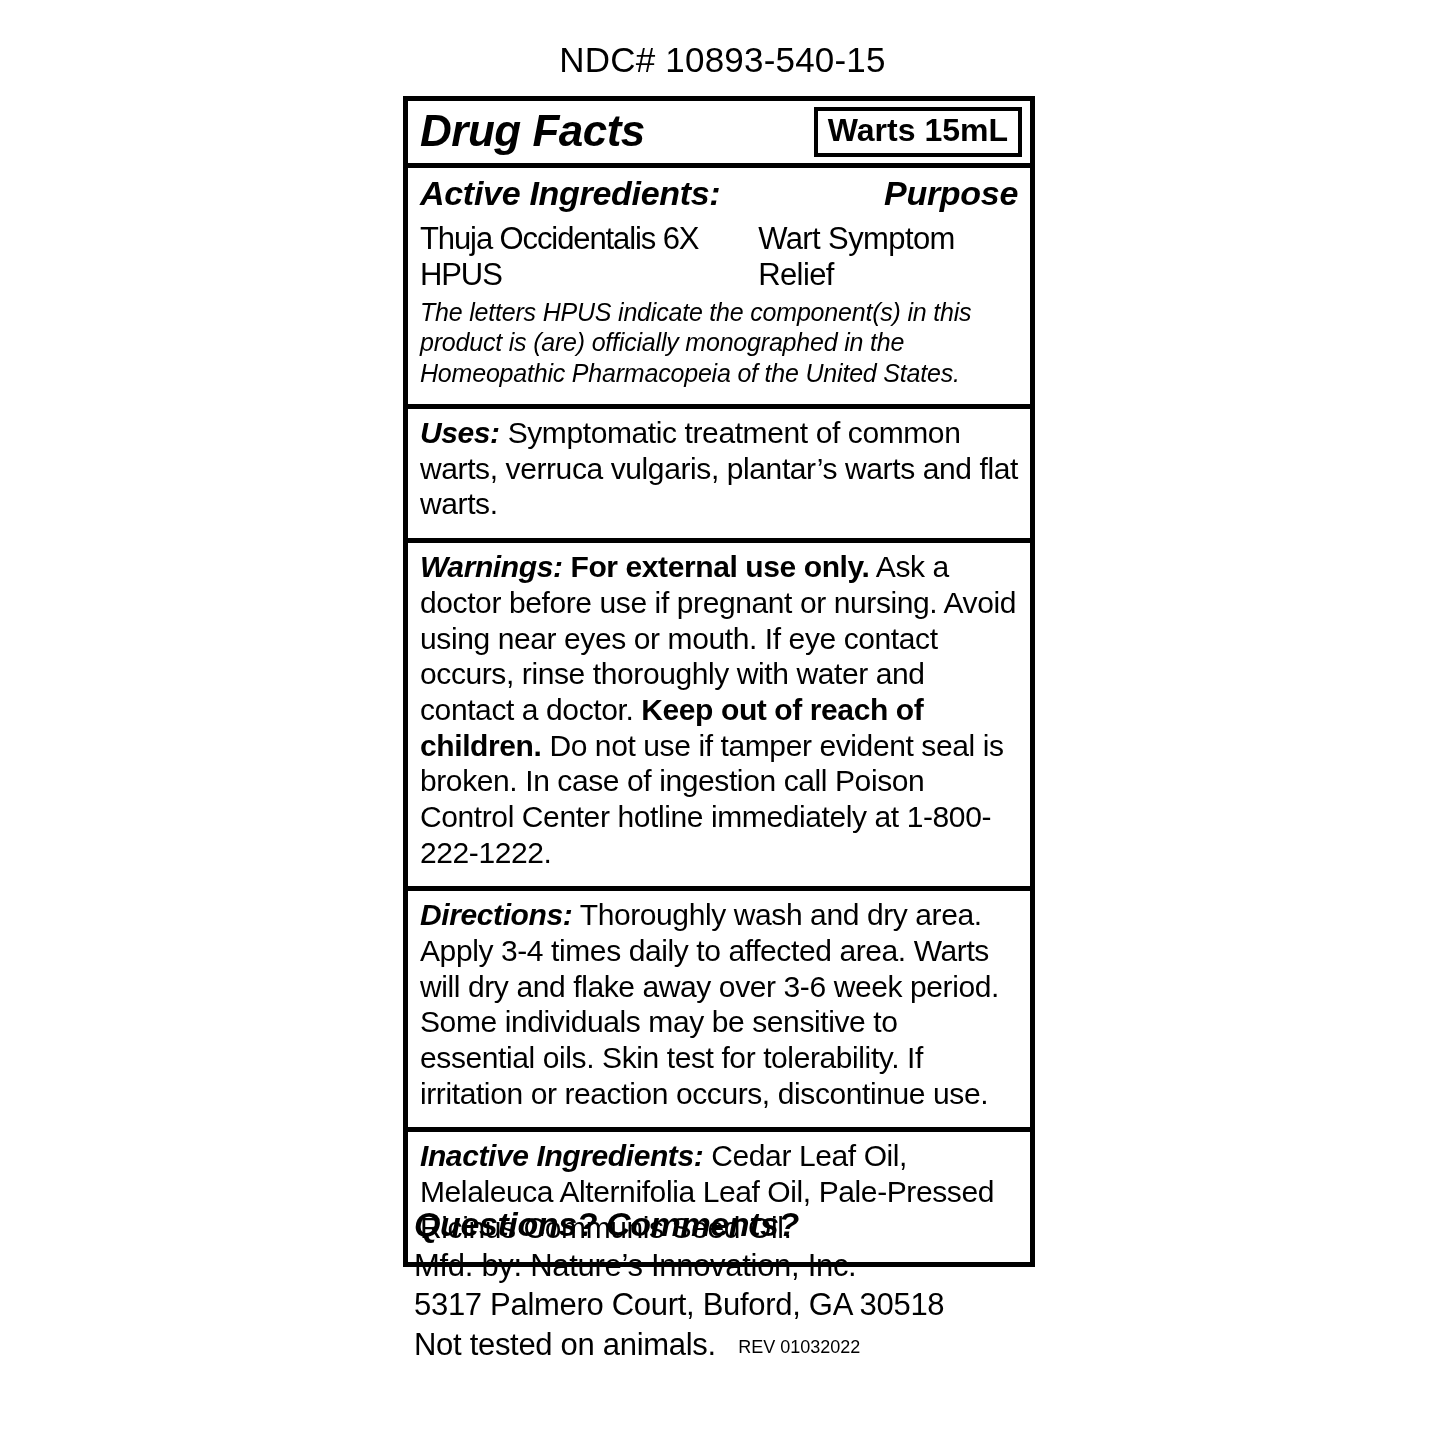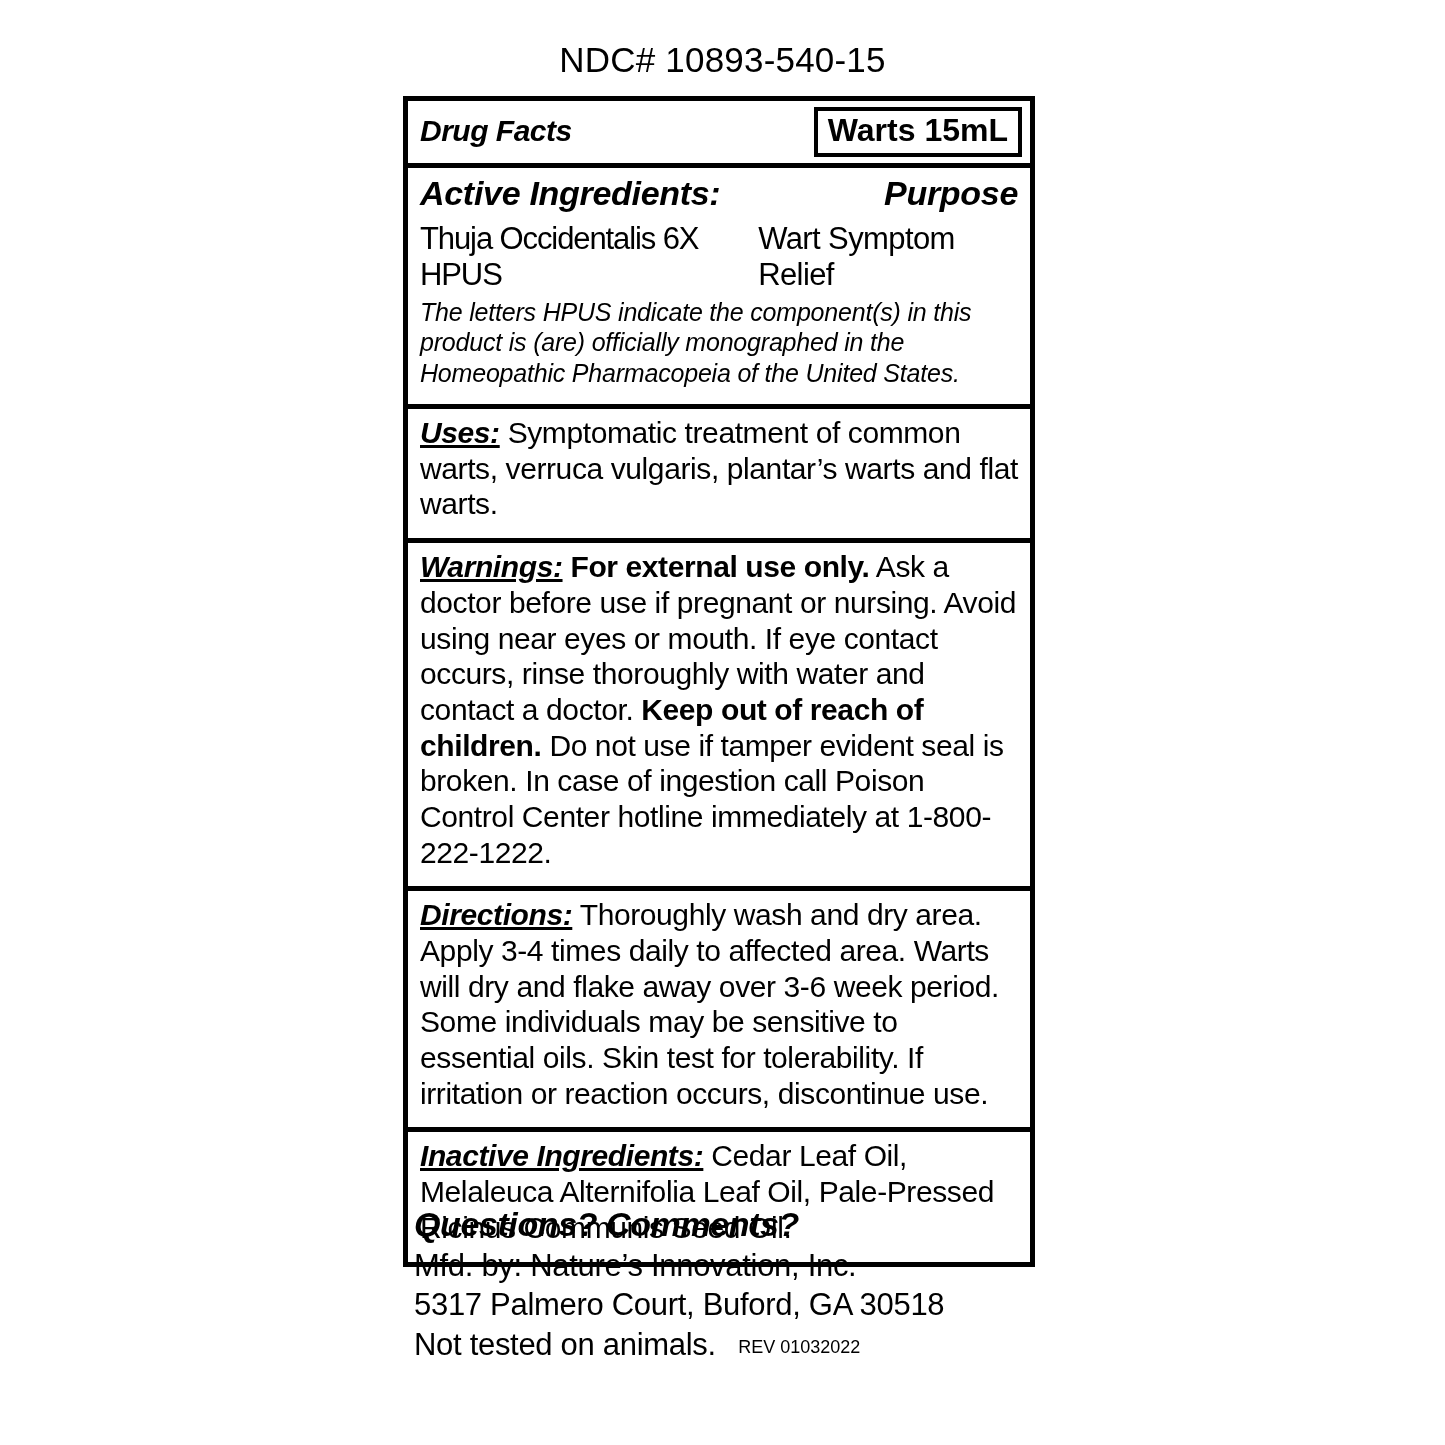--- a/index.html
+++ b/index.html
@@ -50,21 +50,21 @@
   }
   
   .titlerow {
     display: flex;
     align-items: center;
     justify-content: space-between;
     padding: 4px 8px 6px 12px;
     border-bottom: 5px solid #000;
   }
   .df-title {
-    font-size: 30px;
+    font-size: 44px;
     font-weight: bold;
     font-style: italic;
     letter-spacing: -0.5px;
     text-align: center;
   }
   .variant-badge {
     border: 4px solid #000;
     padding: 3px 10px 5px 10px;
     font-size: 32px;
     font-weight: bold;
@@ -101,21 +101,20 @@
     margin-top: 4px;
   }
   .bodytext {
     font-size: 30px;
     line-height: 1.19;
     letter-spacing: -0.4px;
   }
   .lead {
     font-weight: bold;
     font-style: italic;
-    text-decoration: underline;
   }
   .b {
     font-weight: bold;
   }
   
   .footer {
     position: absolute;
     left: 414px;
     top: 1205px;
     width: 640px;

